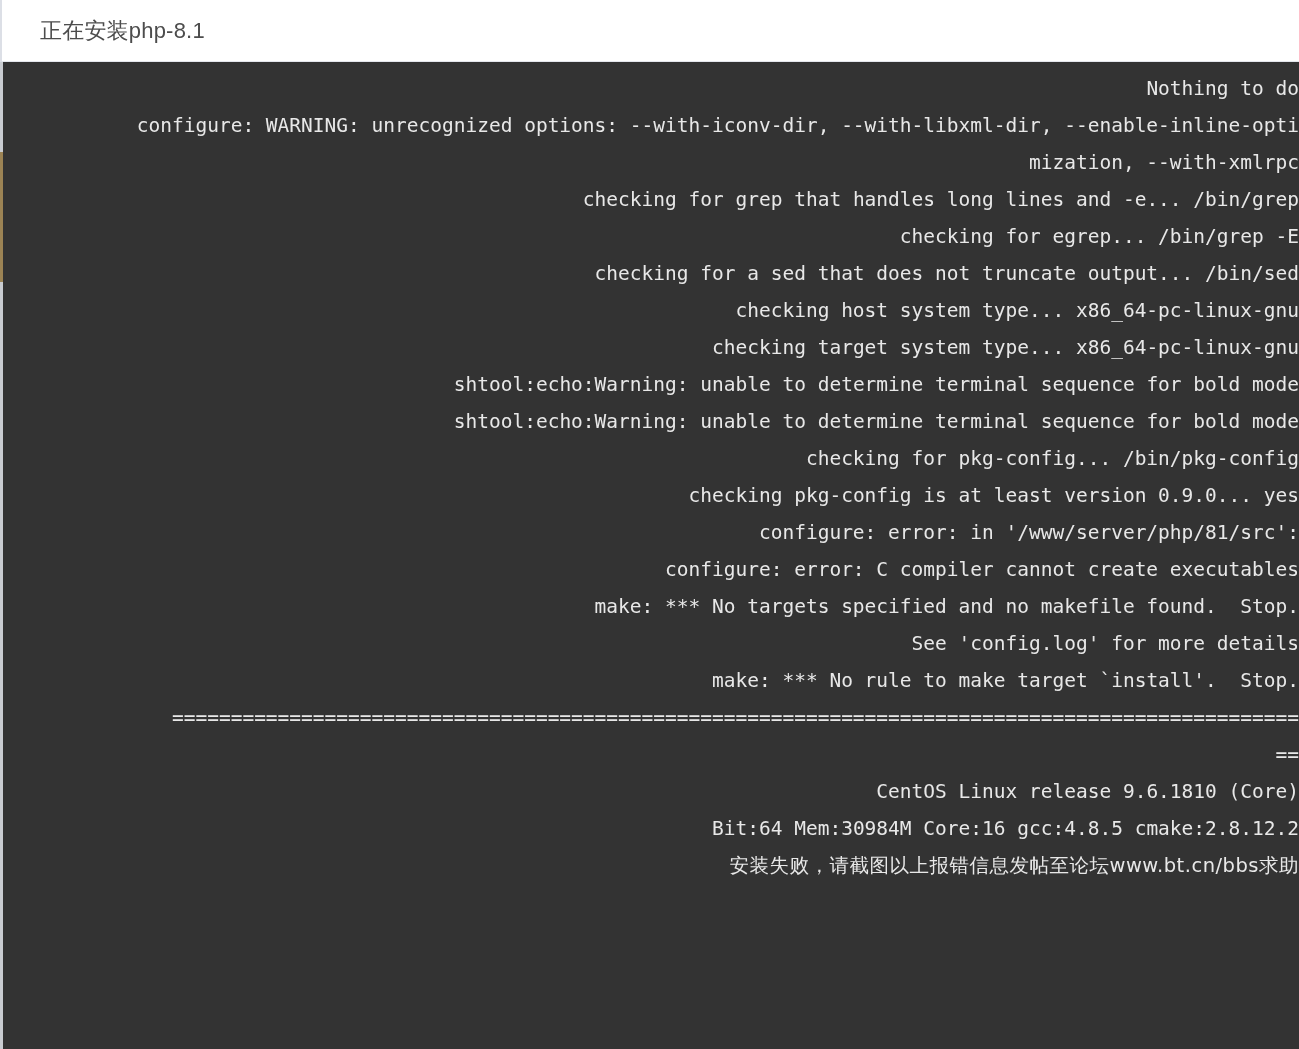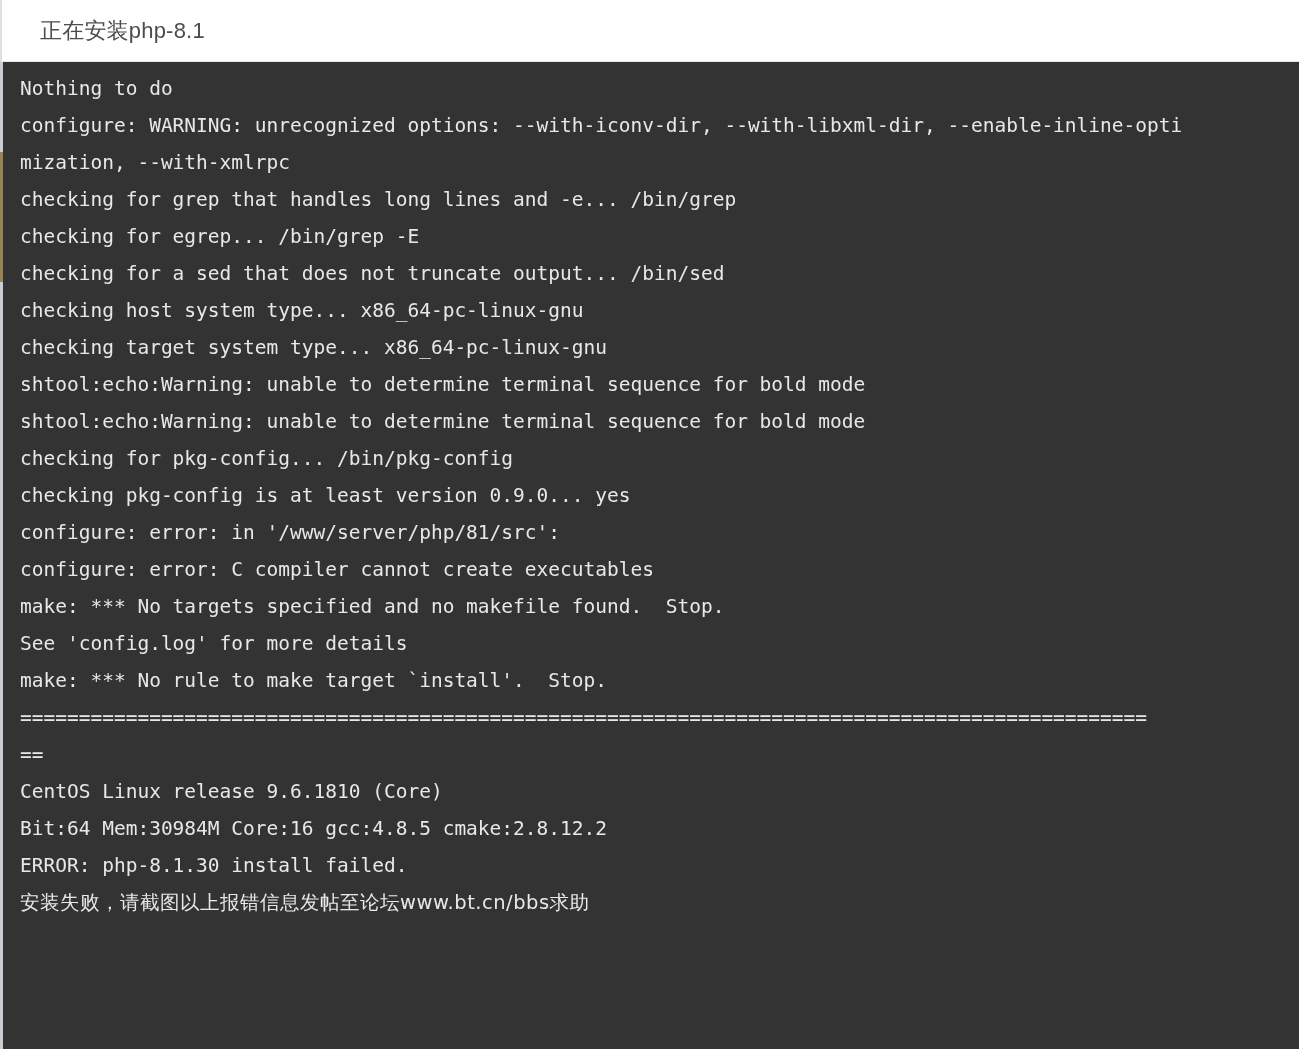--- a/index.html
+++ b/index.html
@@ -85,20 +85,21 @@
 
   .terminal {
     position: absolute;
     left: 0;
     top: 0;
     width: 1299px;
     height: 100%;
     box-sizing: border-box;
     padding: 8px 0 0 20px;
     overflow: hidden;
+    text-align: right;
   }
 
   .line {
     font-family: "DejaVu Sans Mono", "Liberation Mono", monospace;
     font-size: 19.5px;
     line-height: 37px;
     color: #e8e8e8;
     white-space: pre;
     letter-spacing: 0px;
     height: 37px;
@@ -146,18 +147,17 @@
         <div class="line clip" style="color: rgb(232, 232, 232);">checking pkg-config is at least version 0.9.0... yes</div>
         <div class="line clip" style="color: rgb(232, 232, 232);">configure: error: in '/www/server/php/81/src':</div>
         <div class="line clip" style="color: rgb(232, 232, 232);">configure: error: C compiler cannot create executables</div>
         <div class="line clip" style="color: rgb(232, 232, 232);">make: *** No targets specified and no makefile found.  Stop.</div>
         <div class="line clip" style="color: rgb(232, 232, 232);">See 'config.log' for more details</div>
         <div class="line clip" style="color: rgb(232, 232, 232);">make: *** No rule to make target `install'.  Stop.</div>
         <div class="line clip" style="color: rgb(232, 232, 232);">================================================================================================</div>
         <div class="line clip" style="color: rgb(232, 232, 232);">==</div>
         <div class="line clip" style="color: rgb(232, 232, 232);">CentOS Linux release 9.6.1810 (Core)</div>
         <div class="line clip" style="color: rgb(232, 232, 232);">Bit:64 Mem:30984M Core:16 gcc:4.8.5 cmake:2.8.12.2</div>
-        <div class="line clip" style="color: rgb(232, 232, 232);">ERROR: php-8.1.30 install failed.</div>
         <div class="line clip cjk" style="color: rgb(232, 232, 232);">安装失败，请截图以上报错信息发帖至论坛www.bt.cn/bbs求助</div>
       </div>
 
   </div>
 </div>
 
 </body></html>

